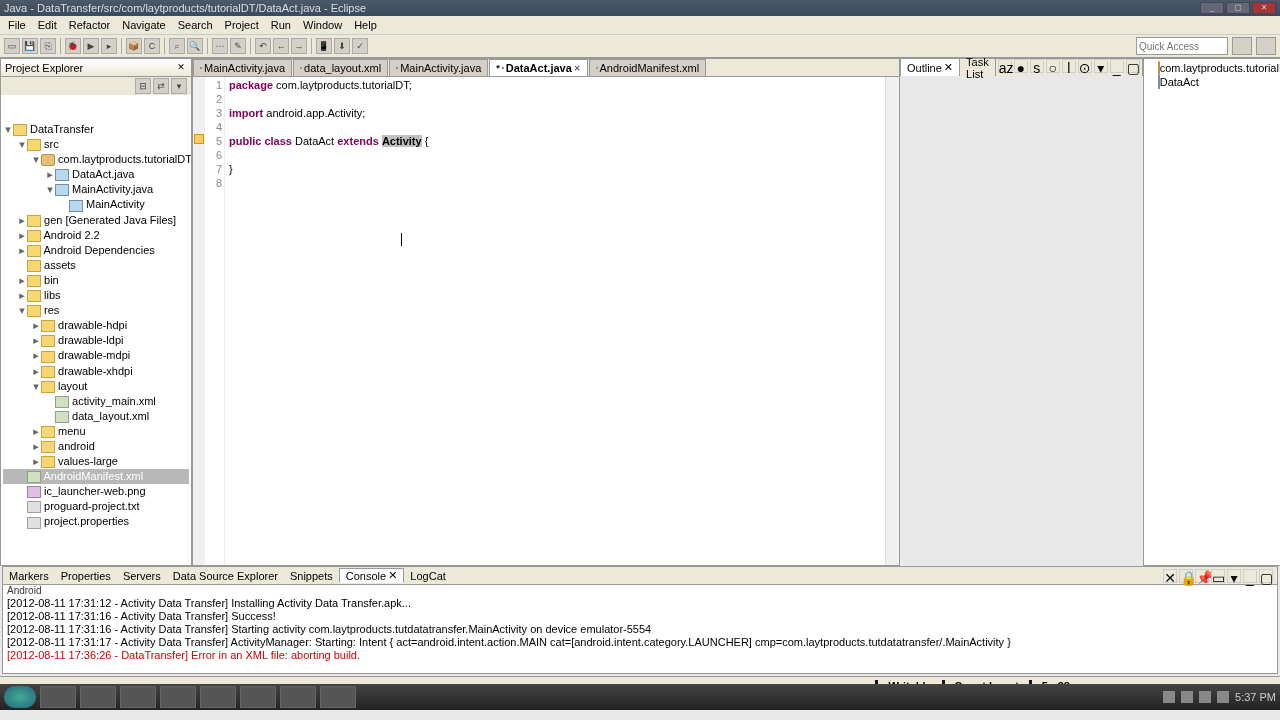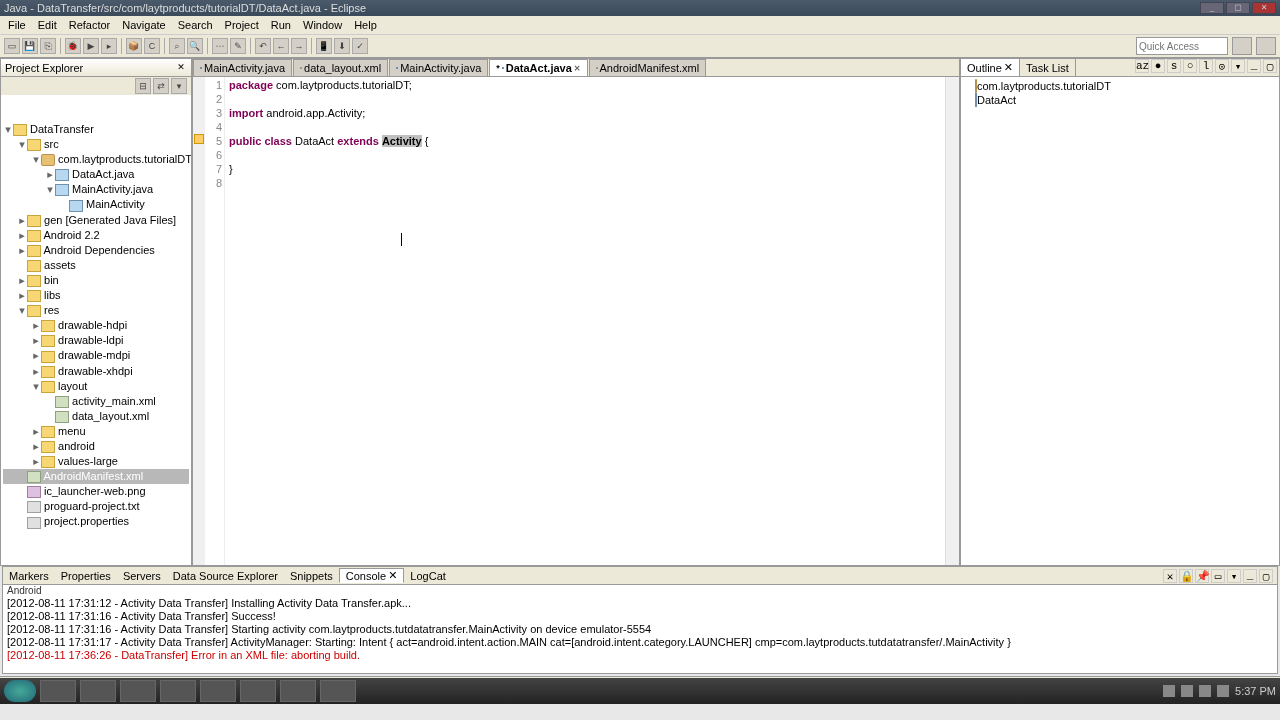--- a/index.html
+++ b/index.html
@@ -49,44 +49,44 @@
   .marker-bar { width: 12px; background: #f0f0f0; }
   .marker-bar .mk { width: 10px; height: 10px; margin: 1px; }
   .code { flex: 1; padding: 2px 4px; position: relative; }
   .code .line { height: 14px; white-space: pre; }
   .kw { color: #7f0055; font-weight: bold; }
   .hl { background: #c0c0c0; font-weight: bold; }
   .cursor { display: inline-block; width: 1px; height: 13px; background: #000; vertical-align: middle; }
   .code-highlight-line { position: absolute; left: 0; right: 0; height: 14px; background: #e8f2fe; z-index: -1; }
   .ov-ruler { width: 14px; background: #f0f0f0; border-left: 1px solid #ddd; }
   
-  .right-panel { width: 320px; display: flex; flex-direction: column; }
+  .right-panel { width: 380px; display: flex; flex-direction: row; }
   .right-tabs { height: 18px; background: #ece9d8; display: flex; border: 1px solid #999; border-bottom: none; }
   .rtab { padding: 0 6px; font-size: 10px; border-right: 1px solid #999; display: flex; align-items: center; gap: 2px; }
   .rtab.active { background: #fff; }
   .right-body { flex: 1; background: #fff; border: 1px solid #999; padding: 2px; font-size: 10px; }
   .outline-toolbar { height: 16px; display: flex; justify-content: flex-end; gap: 2px; padding: 0 2px; }
-  .ot-btn { width: 14px; height: 14px; background: #ece9d8; border: 1px solid #ccc; font-size: 11px; text-align: center; font-family: Liberation Mono, monospace; }
+  .ot-btn { width: 14px; height: 14px; background: #ece9d8; border: 1px solid #ccc; font-size: 14px; text-align: center; }
   .outline-tree div { padding: 1px 0 1px 12px; }
   
   .bottom-panel { height: 108px; border: 1px solid #999; background: #fff; display: flex; flex-direction: column; margin: 0 2px; }
   .bottom-tabs { height: 18px; background: #ece9d8; display: flex; align-items: center; border-bottom: 1px solid #999; }
   .btab { padding: 0 6px; font-size: 10px; display: flex; align-items: center; gap: 2px; }
   .btab.active { background: #fff; border: 1px solid #999; border-bottom: 1px solid #fff; }
   .btab-toolbar { margin-left: auto; display: flex; gap: 2px; padding-right: 4px; }
   .console-header { height: 12px; font-size: 10px; padding: 0 4px; color: #333; }
   .console-body { flex: 1; overflow: auto; font-family: "Courier New", monospace; font-size: 11px; padding: 0 4px; }
   .console-body .cl { white-space: pre; height: 13px; }
   .err { color: #c00; }
   
   .statusbar { height: 18px; background: #ece9d8; border-top: 1px solid #999; display: flex; align-items: center; font-size: 10px; position: absolute; bottom: 26px; left: 0; right: 0; }
   .statusbar .sb-cell { padding: 0 10px; border-left: 3px solid #0f172a; font-weight: bold; }
   .statusbar .sb-spacer { flex: 1; }
   
-  .taskbar { position: absolute; bottom: 16px; left: 0; right: 0; height: 26px; background: linear-gradient(#444,#222); display: flex; align-items: center; padding: 0 4px; gap: 4px; }
+  .taskbar { position: absolute; bottom: 10px; left: 0; right: 0; height: 26px; background: linear-gradient(#444,#222); display: flex; align-items: center; padding: 0 4px; gap: 4px; }
   .start-btn { width: 32px; height: 22px; background: radial-gradient(#4a9,#267); border-radius: 11px; }
   .task-btn { width: 36px; height: 22px; background: #555; border: 1px solid #666; }
   .tray { margin-left: auto; display: flex; gap: 6px; color: #ccc; font-size: 9px; align-items: center; }
   .tray-icon { width: 12px; height: 12px; background: #888; }
 </style>
 </head>
 <body>
 
 <div class="titlebar">
   <span>Java - DataTransfer/src/com/laytproducts/tutorialDT/DataAct.java - Eclipse</span>

